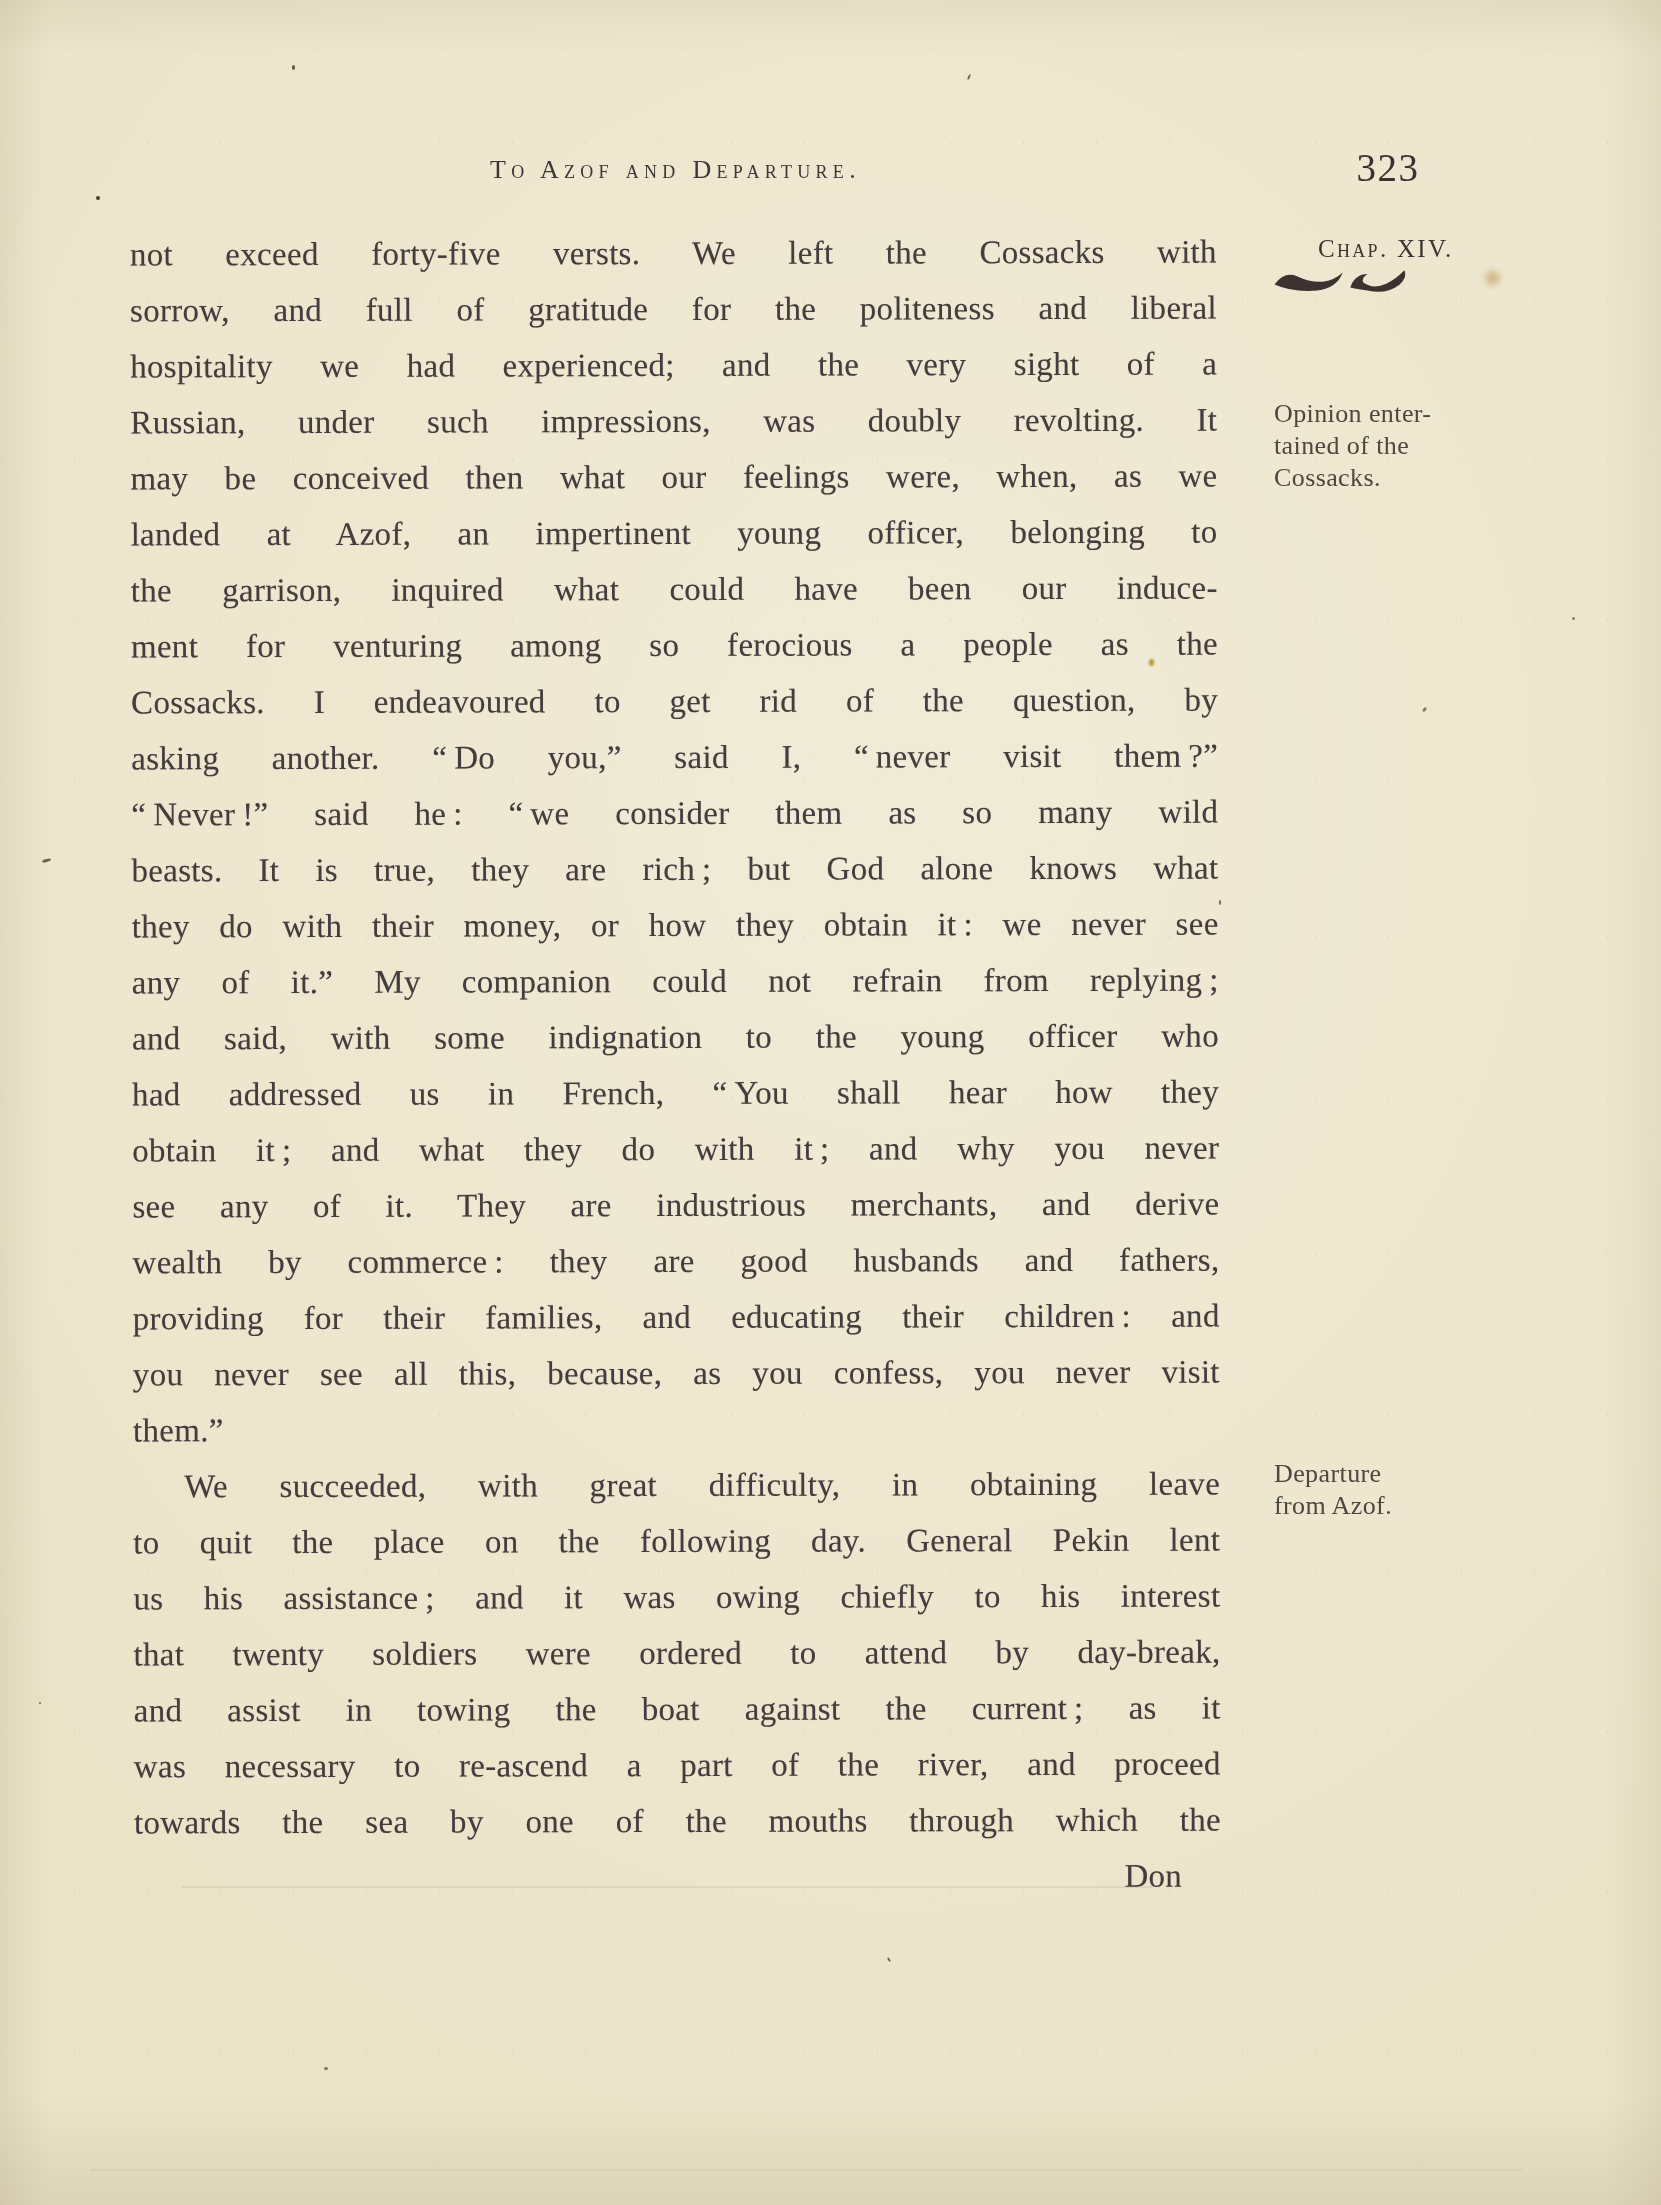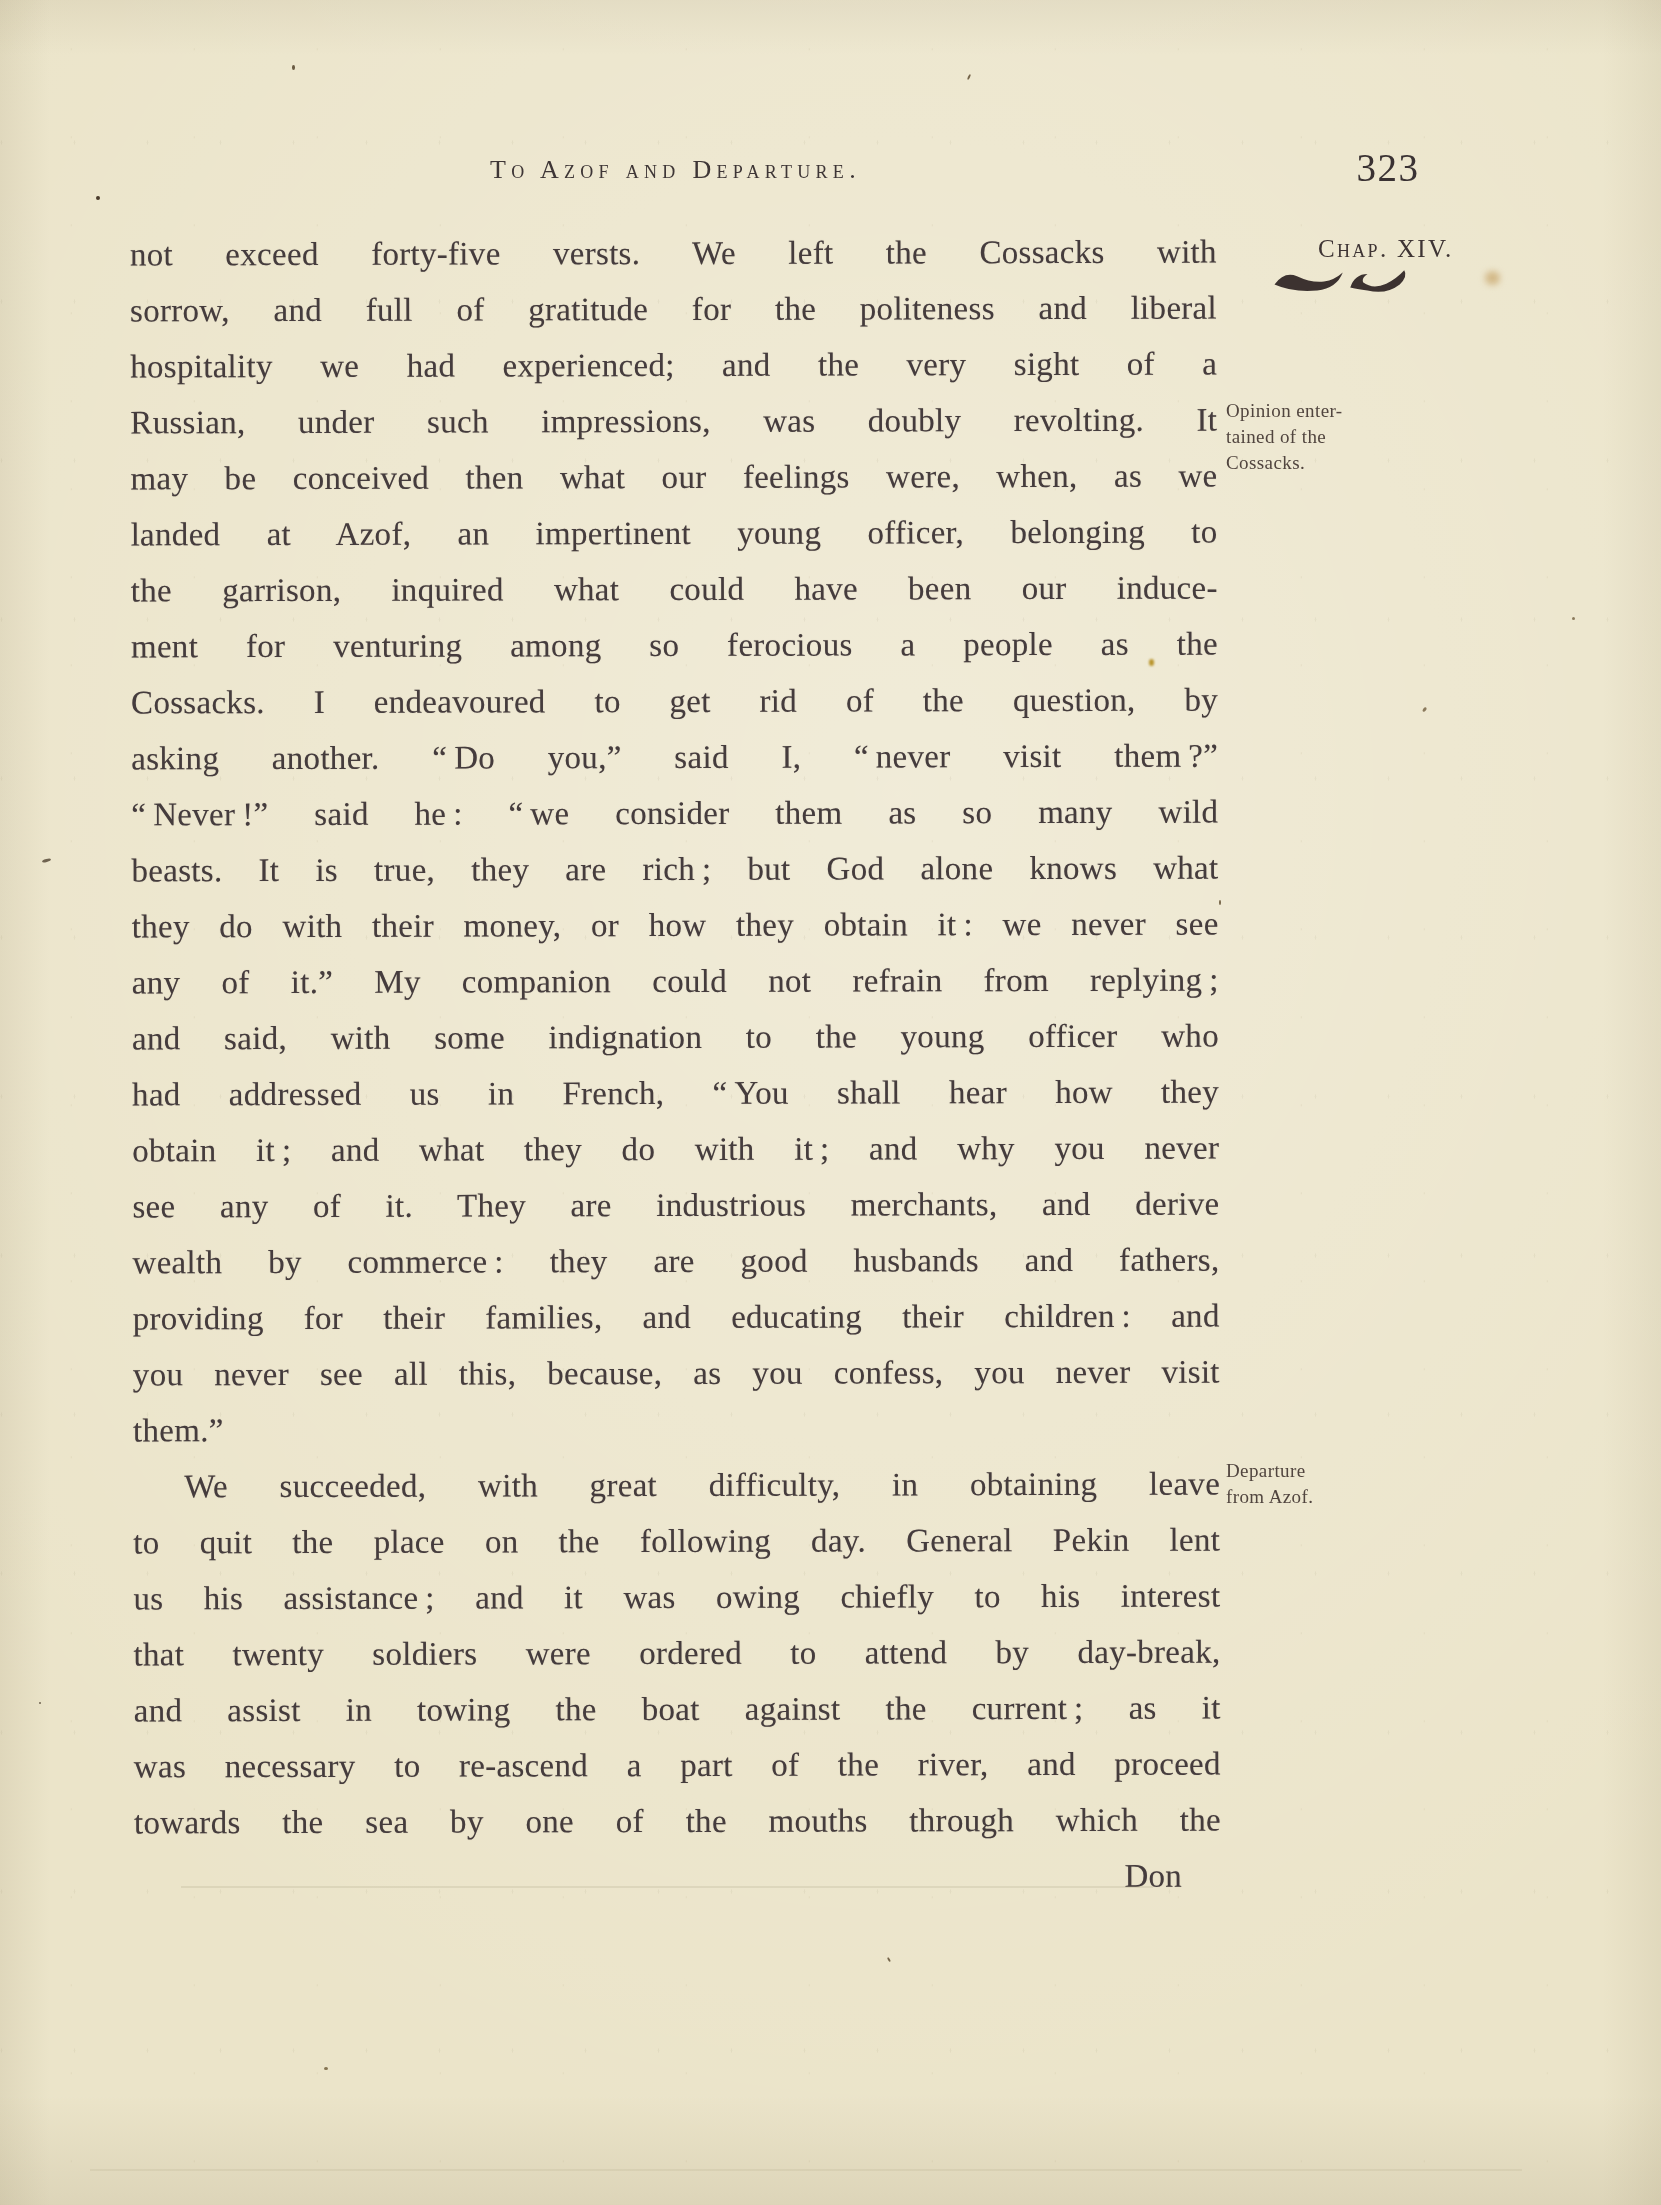--- a/index.html
+++ b/index.html
@@ -34,22 +34,22 @@
   .page-number{
     position:absolute;left:1320px;top:145px;width:136px;
     text-align:center;font-size:39px;color:#3a3233;letter-spacing:1.5px;
   }
   .chapter-label{
     position:absolute;left:1274px;top:235px;
     font-variant:small-caps;font-size:25px;letter-spacing:2.3px;color:#3e3434;margin-left:44px;
   }
   .flourish{position:absolute;left:1272px;top:268px;}
   .margin-note{
-    position:absolute;left:1226px;width:339px;
-    font-size:19px;line-height:26px;color:#51453f;
+    position:absolute;left:1274px;width:339px;
+    font-size:26px;line-height:32px;color:#51453f;
     white-space:pre-line;letter-spacing:0.4px;
   }
   .note-1{top:398px;}
   .note-2{top:1458px;}
   .text-block{
     position:absolute;left:132px;top:225px;width:1087px;
     transform:rotate(-0.15deg);
     font-size:33px;line-height:56px;
     word-spacing:3.8px;letter-spacing:0.3px;
     color:#453c3d;

